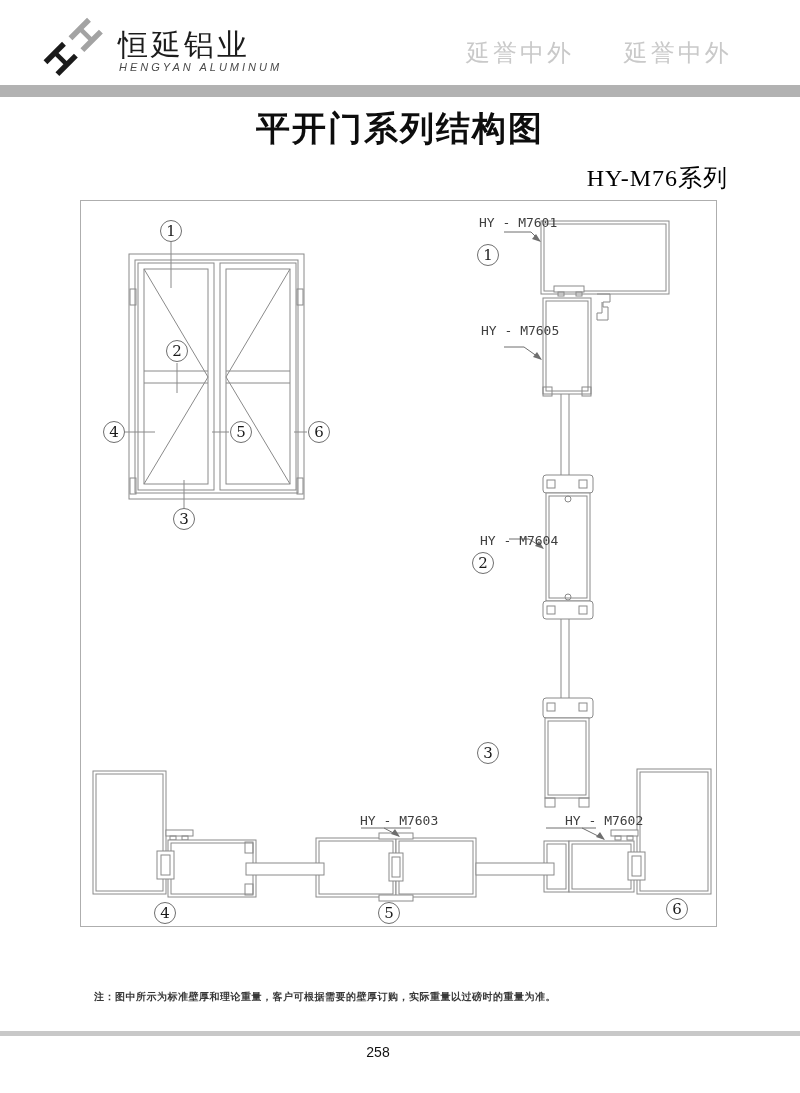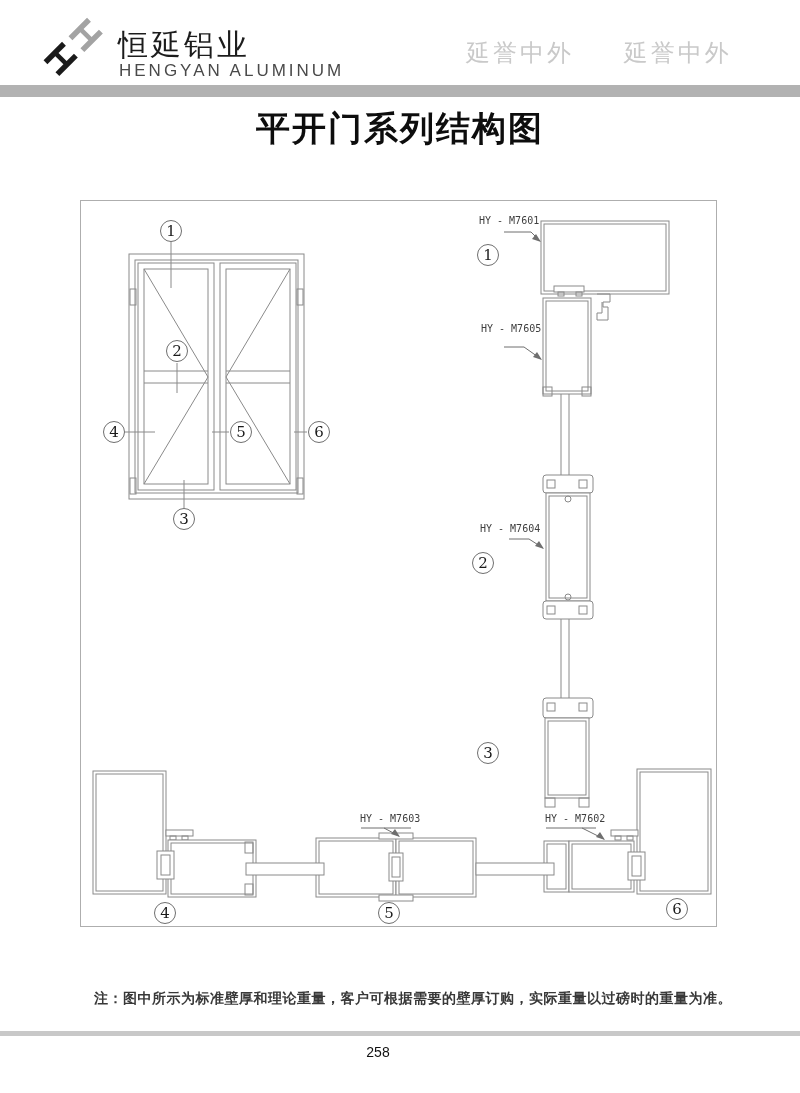--- a/index.html
+++ b/index.html
@@ -6,44 +6,44 @@
   .page{position:relative;width:800px;height:1093px;background:#fff;overflow:hidden;
         font-family:"Liberation Sans",sans-serif;}
   
   .logo-mark{position:absolute;left:44px;top:16px;width:72px;height:68px;}
   .logo-mark .hg,.logo-mark .hb{position:absolute;font:bold 38px "Liberation Sans",sans-serif;
         transform:rotate(45deg);line-height:1;}
   .logo-mark .hg{left:28px;top:0px;color:#a3a3a3;}
   .logo-mark .hb{left:3px;top:24px;color:#1a1a1a;}
   .logo-cn{position:absolute;left:118px;top:25px;font-size:30px;font-weight:normal;
         letter-spacing:3px;color:#1c1c1c;}
-  .logo-en{position:absolute;left:119px;top:61px;font-size:17px;letter-spacing:3px;color:#4a4a4a;}
+  .logo-en{position:absolute;left:119px;top:61px;font-size:11px;letter-spacing:3px;color:#4a4a4a;font-style:italic;}
   .tagline{position:absolute;left:466px;top:37px;font-size:24px;color:#c9c9c9;letter-spacing:3px;white-space:nowrap;}
   .tagline .t2{margin-left:40px;}
   .header-bar{position:absolute;left:0;top:85px;width:800px;height:12px;background:#b2b2b2;}
   
   .doc-title{position:absolute;left:0;top:106px;width:800px;text-align:center;
         font-size:34px;font-weight:bold;color:#0d0d0d;letter-spacing:2px;}
   .series{position:absolute;right:72px;top:162px;font-family:"Liberation Serif",serif;
         font-size:24px;color:#000;letter-spacing:1px;}
   
   .diagram{position:absolute;left:80px;top:200px;width:637px;height:727px;
         border:1px solid #aeaeae;box-sizing:border-box;}
   .diagram svg{position:absolute;left:0;top:0;}
   .diagram svg *{stroke:#8a8a8a;fill:none;stroke-width:1;}
   .diagram svg .wf{fill:#fff;}
   .diagram svg .ld{stroke:#6f6f6f;}
   .diagram svg .ar{fill:#6f6f6f;stroke:none;}
   .co{position:absolute;width:22px;height:22px;border:1px solid #6f6f6f;border-radius:50%;
         background:#fff;box-sizing:border-box;display:flex;align-items:center;justify-content:center;
         font-family:"DejaVu Serif",serif;font-size:15px;color:#1a1a1a;}
-  .plabel{position:absolute;font-family:"DejaVu Sans Mono",monospace;font-size:10px;
+  .plabel{position:absolute;font-family:"DejaVu Sans Mono",monospace;font-size:13px;
         color:#3f3f3f;white-space:nowrap;}
   
-  .note{position:absolute;left:94px;top:990px;font-size:14px;font-weight:bold;color:#383838;letter-spacing:0.5px;}
+  .note{position:absolute;left:94px;top:990px;font-size:10px;font-weight:bold;color:#383838;letter-spacing:0.5px;}
   .footer-bar{position:absolute;left:0;top:1031px;width:800px;height:5px;background:#c8c8c8;}
   .page-num{position:absolute;left:0;top:1044px;width:756px;text-align:center;font-size:14px;color:#111;}
 </style>
 </head>
 <body>
 
 <div class="page">
 
   <div class="logo-mark">
     <span class="hg">H</span>
@@ -51,20 +51,21 @@
   </div>
   <div class="logo-cn">恒延铝业</div>
   <div class="logo-en">HENGYAN ALUMINUM</div>
   <div class="tagline">
     <span class="t1">延誉中外</span>
     <span class="t2">延誉中外</span>
   </div>
   <div class="header-bar"></div>
 
   <div class="doc-title">平开门系列结构图</div>
+  <div class="series">HY-M76系列</div>
 
   <div class="diagram">
     <svg width="637" height="727" viewBox="0 0 637 727">
 
       <g>
         <rect x="48" y="53" width="175" height="245"></rect>
         <rect x="54" y="59" width="163" height="233"></rect>
         <rect x="57" y="62" width="76" height="227"></rect>
         <rect x="63" y="68" width="64" height="215"></rect>
         <rect x="139" y="62" width="76" height="227"></rect>
@@ -194,22 +195,22 @@
 
     <span class="co" style="left:396px;top:43px">1</span>
     <span class="co" style="left:391px;top:351px">2</span>
     <span class="co" style="left:396px;top:541px">3</span>
     <span class="co" style="left:73px;top:701px">4</span>
     <span class="co" style="left:297px;top:701px">5</span>
     <span class="co" style="left:585px;top:697px">6</span>
 
     <span class="plabel" style="left:398px;top:14px">HY - M7601</span>
     <span class="plabel" style="left:400px;top:122px">HY - M7605</span>
-    <span class="plabel" style="left:399px;top:322px">HY - M7604</span>
+    <span class="plabel" style="left:399px;top:332px">HY - M7604</span>
     <span class="plabel" style="left:279px;top:612px">HY - M7603</span>
-    <span class="plabel" style="left:464px;top:612px">HY - M7602</span>
+    <span class="plabel" style="left:484px;top:612px">HY - M7602</span>
   </div>
 
   <div class="note">注：图中所示为标准壁厚和理论重量，客户可根据需要的壁厚订购，实际重量以过磅时的重量为准。</div>
   <div class="footer-bar"></div>
   <div class="page-num">258</div>
 
 </div>
 
 </body></html>

